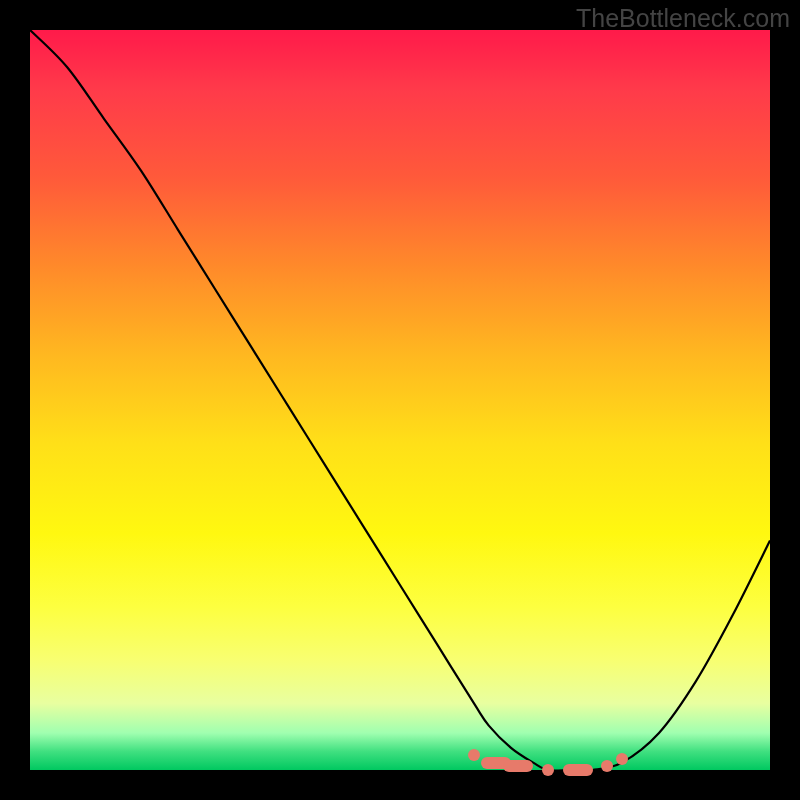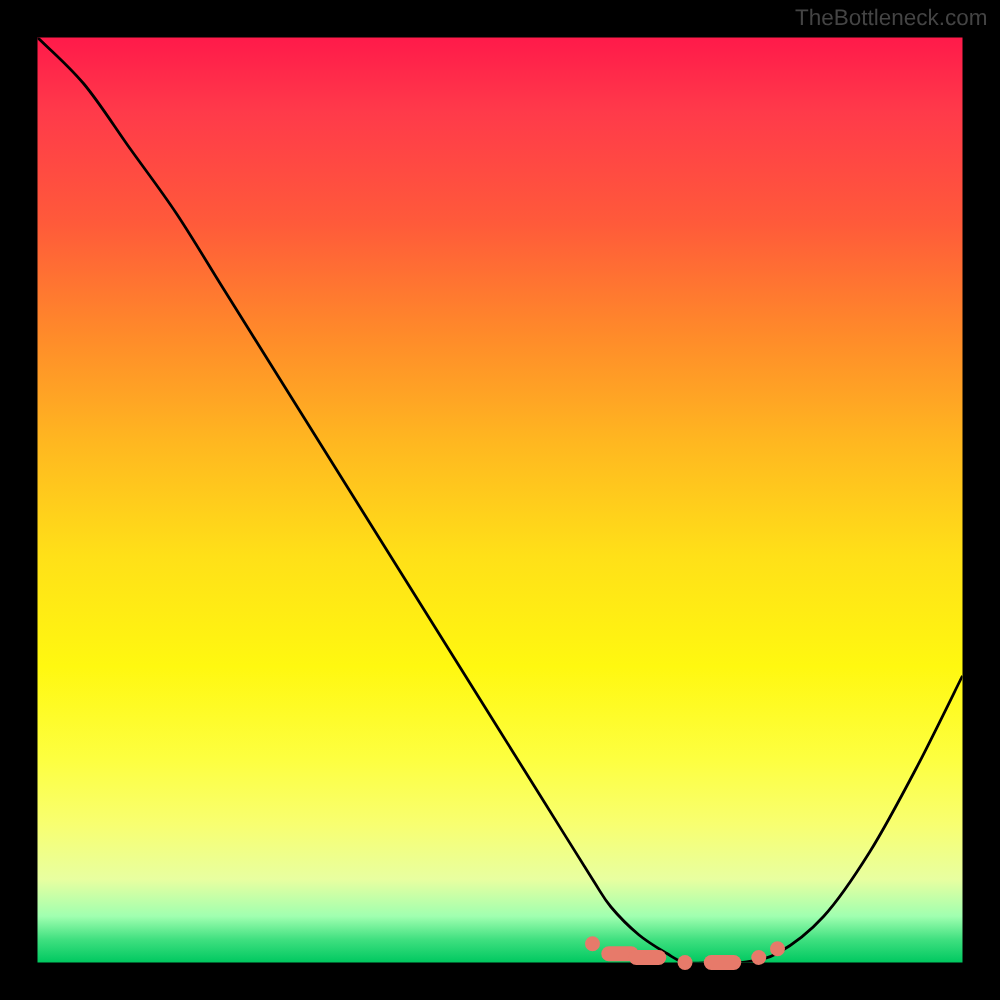--- a/index.html
+++ b/index.html
@@ -9,21 +9,21 @@
     background: #000;
     position: relative;
     font-family: Arial, sans-serif;
     overflow: hidden;
   }
   .watermark {
     position: absolute;
     top: 4px;
     right: 10px;
     color: #444;
-    font-size: 18px;
+    font-size: 25px;
     font-weight: 500;
     z-index: 10;
   }
   .plot-area {
     position: absolute;
     left: 30px;
     top: 30px;
     width: 740px;
     height: 740px;
     background: linear-gradient(to bottom,

